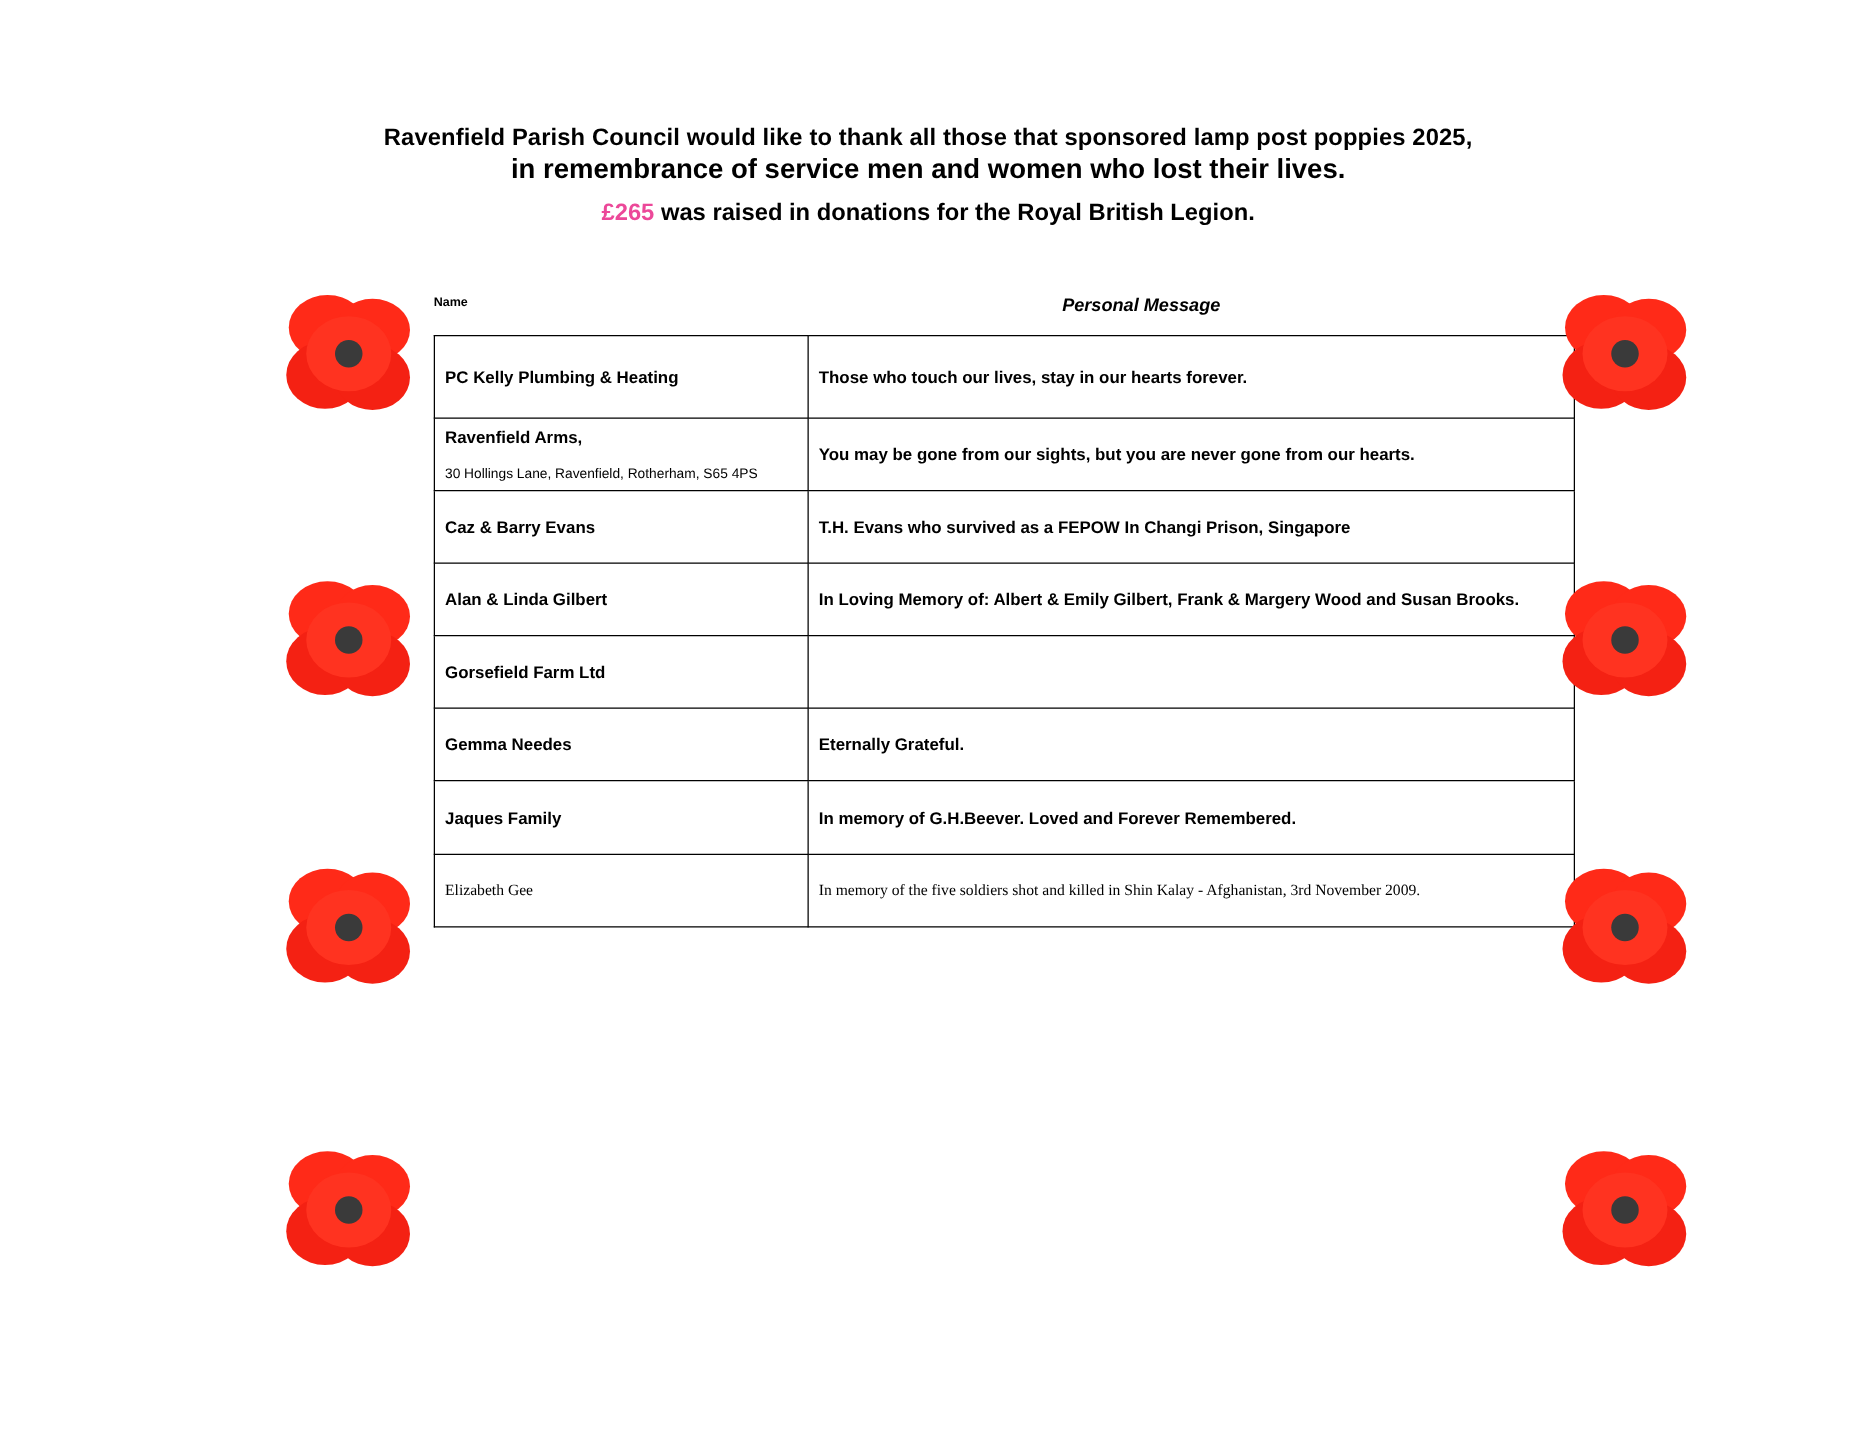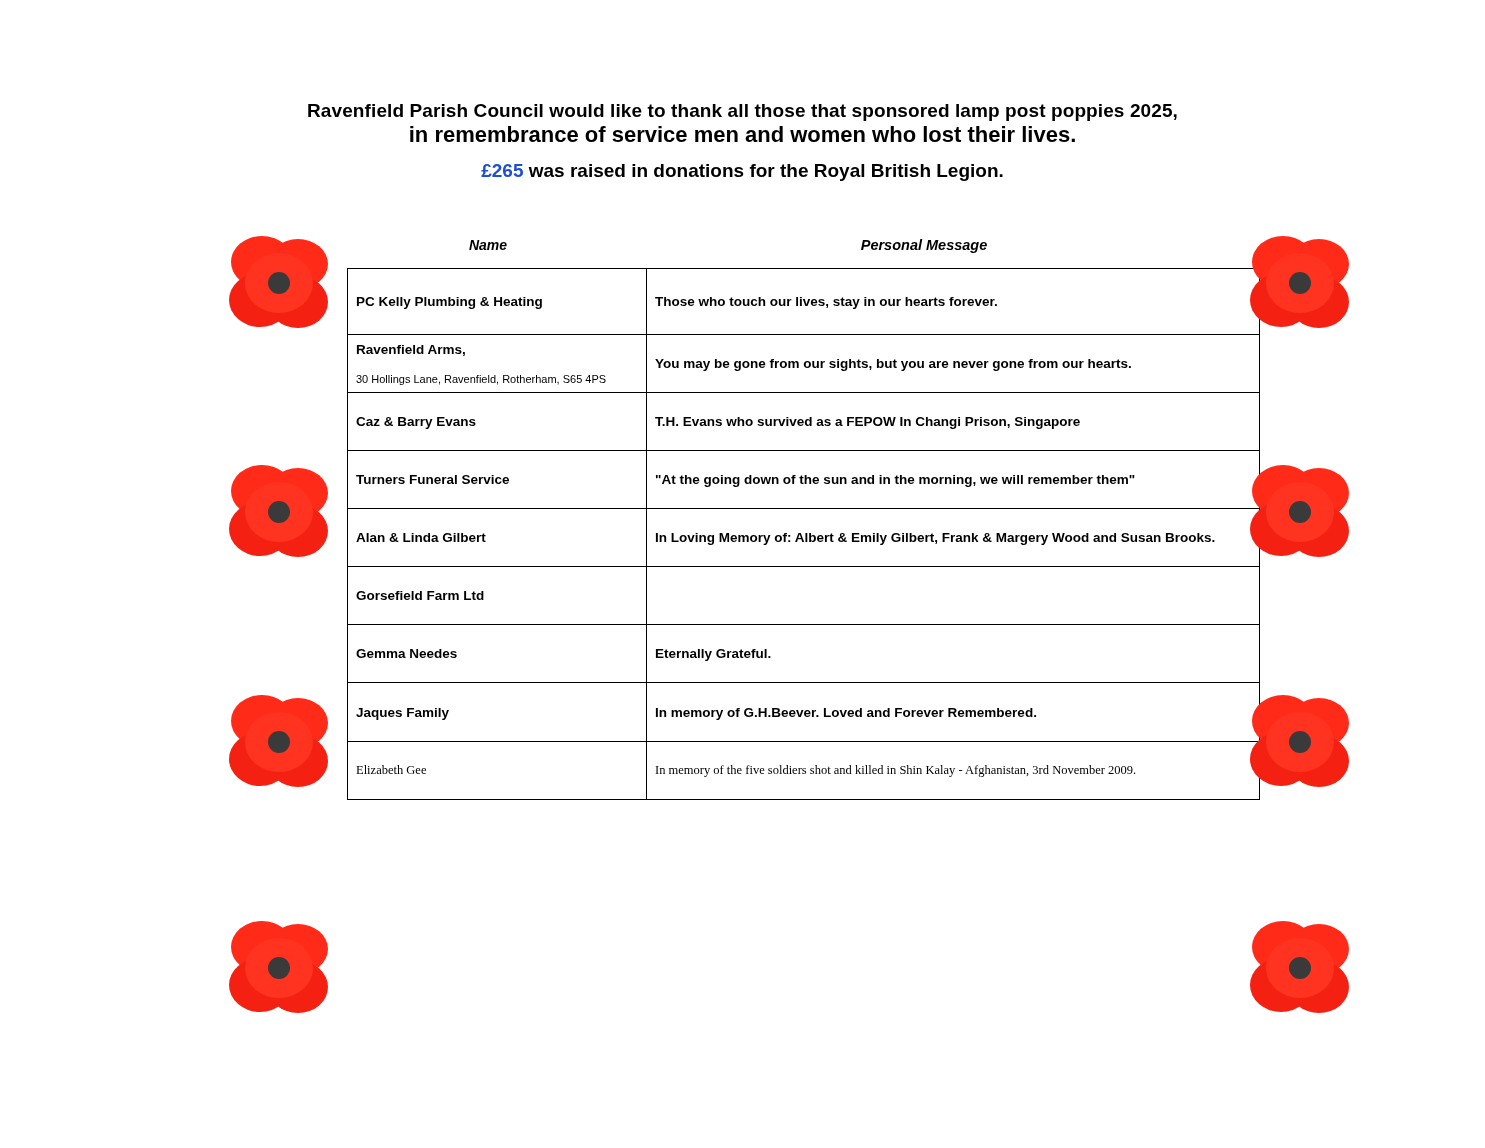--- a/index.html
+++ b/index.html
@@ -32,44 +32,43 @@
   .header .line2 {
     font-size: 22px;
     font-weight: bold;
     margin-bottom: 12px;
   }
   .header .line3 {
     font-size: 19px;
     font-weight: bold;
   }
   .amount {
-    color: #1d4ed8;
+    color: #ec4899;
     font-weight: bold;
   }
 
   
   .col-headings {
     position: absolute;
     top: 237px;
     left: 347px;
     width: 878px;
     height: 24px;
   }
   .col-headings .ch-name {
     position: absolute;
     left: 0;
     width: 282px;
-    text-align: center;
-    font-size: 14px;
-    font-style: italic;
+    text-align: left;
+    font-size: 10px;
     font-weight: bold;
   }
   .col-headings .ch-msg {
     position: absolute;
-    left: 279px;
+    left: 268px;
     width: 596px;
     text-align: center;
     font-size: 14.5px;
     font-style: italic;
     font-weight: bold;
   }
 
   
   .sponsor-table {
     position: absolute;
@@ -151,24 +150,20 @@
         <span>Ravenfield Arms,</span>
         <span class="name-sub">30 Hollings Lane, Ravenfield, Rotherham, S65 4PS</span>
       </td>
       <td class="msg-cell">You may be gone from our sights, but you are never gone from our hearts.</td>
     </tr>
     <tr style="height:58px;">
       <td class="name-cell">Caz &amp; Barry Evans</td>
       <td class="msg-cell">T.H. Evans who survived as a FEPOW In Changi Prison, Singapore</td>
     </tr>
     <tr style="height:58px;">
-      <td class="name-cell">Turners Funeral Service</td>
-      <td class="msg-cell">"At the going down of the sun and in the morning, we will remember them"</td>
-    </tr>
-    <tr style="height:58px;">
       <td class="name-cell">Alan &amp; Linda Gilbert</td>
       <td class="msg-cell">In Loving Memory of: Albert &amp; Emily Gilbert, Frank &amp; Margery Wood and Susan Brooks.</td>
     </tr>
     <tr style="height:58px;">
       <td class="name-cell">Gorsefield Farm Ltd</td>
       <td class="msg-cell"></td>
     </tr>
     <tr style="height:58px;">
       <td class="name-cell">Gemma Needes</td>
       <td class="msg-cell">Eternally Grateful.</td>

